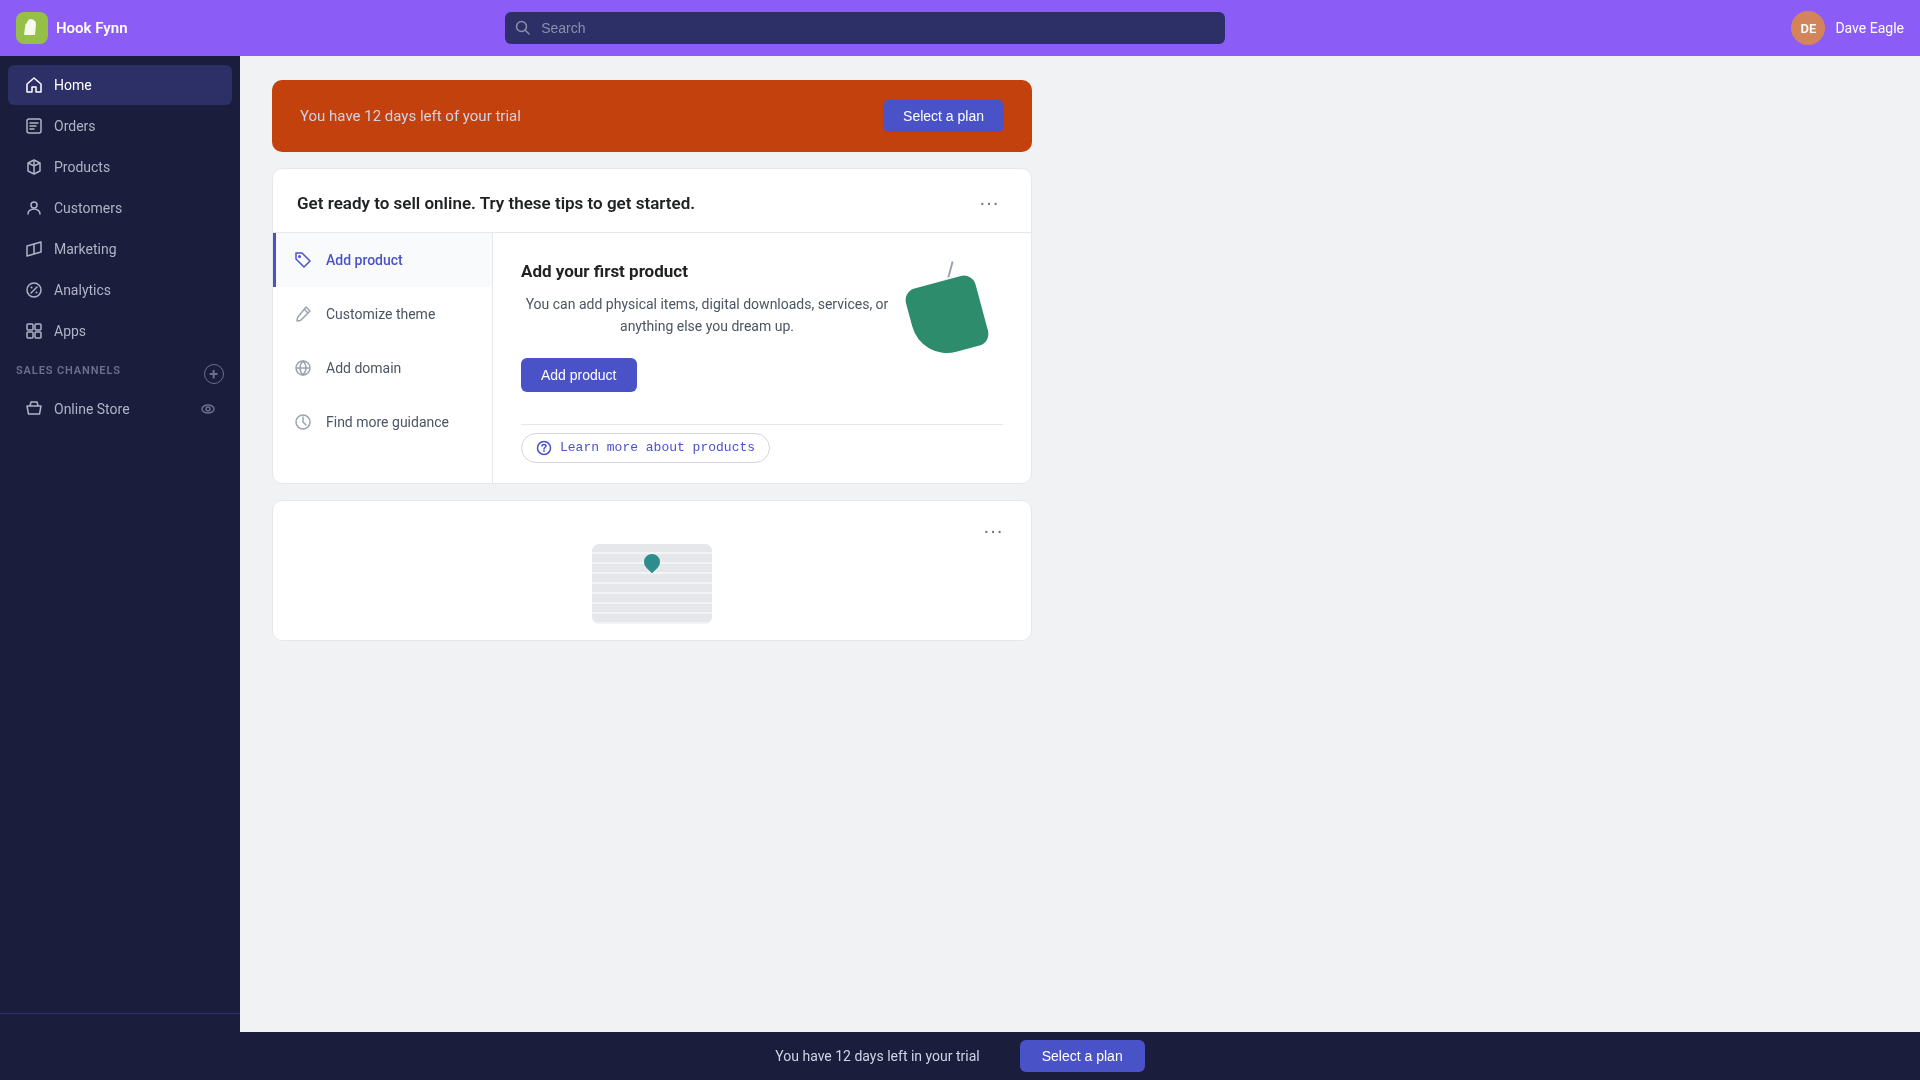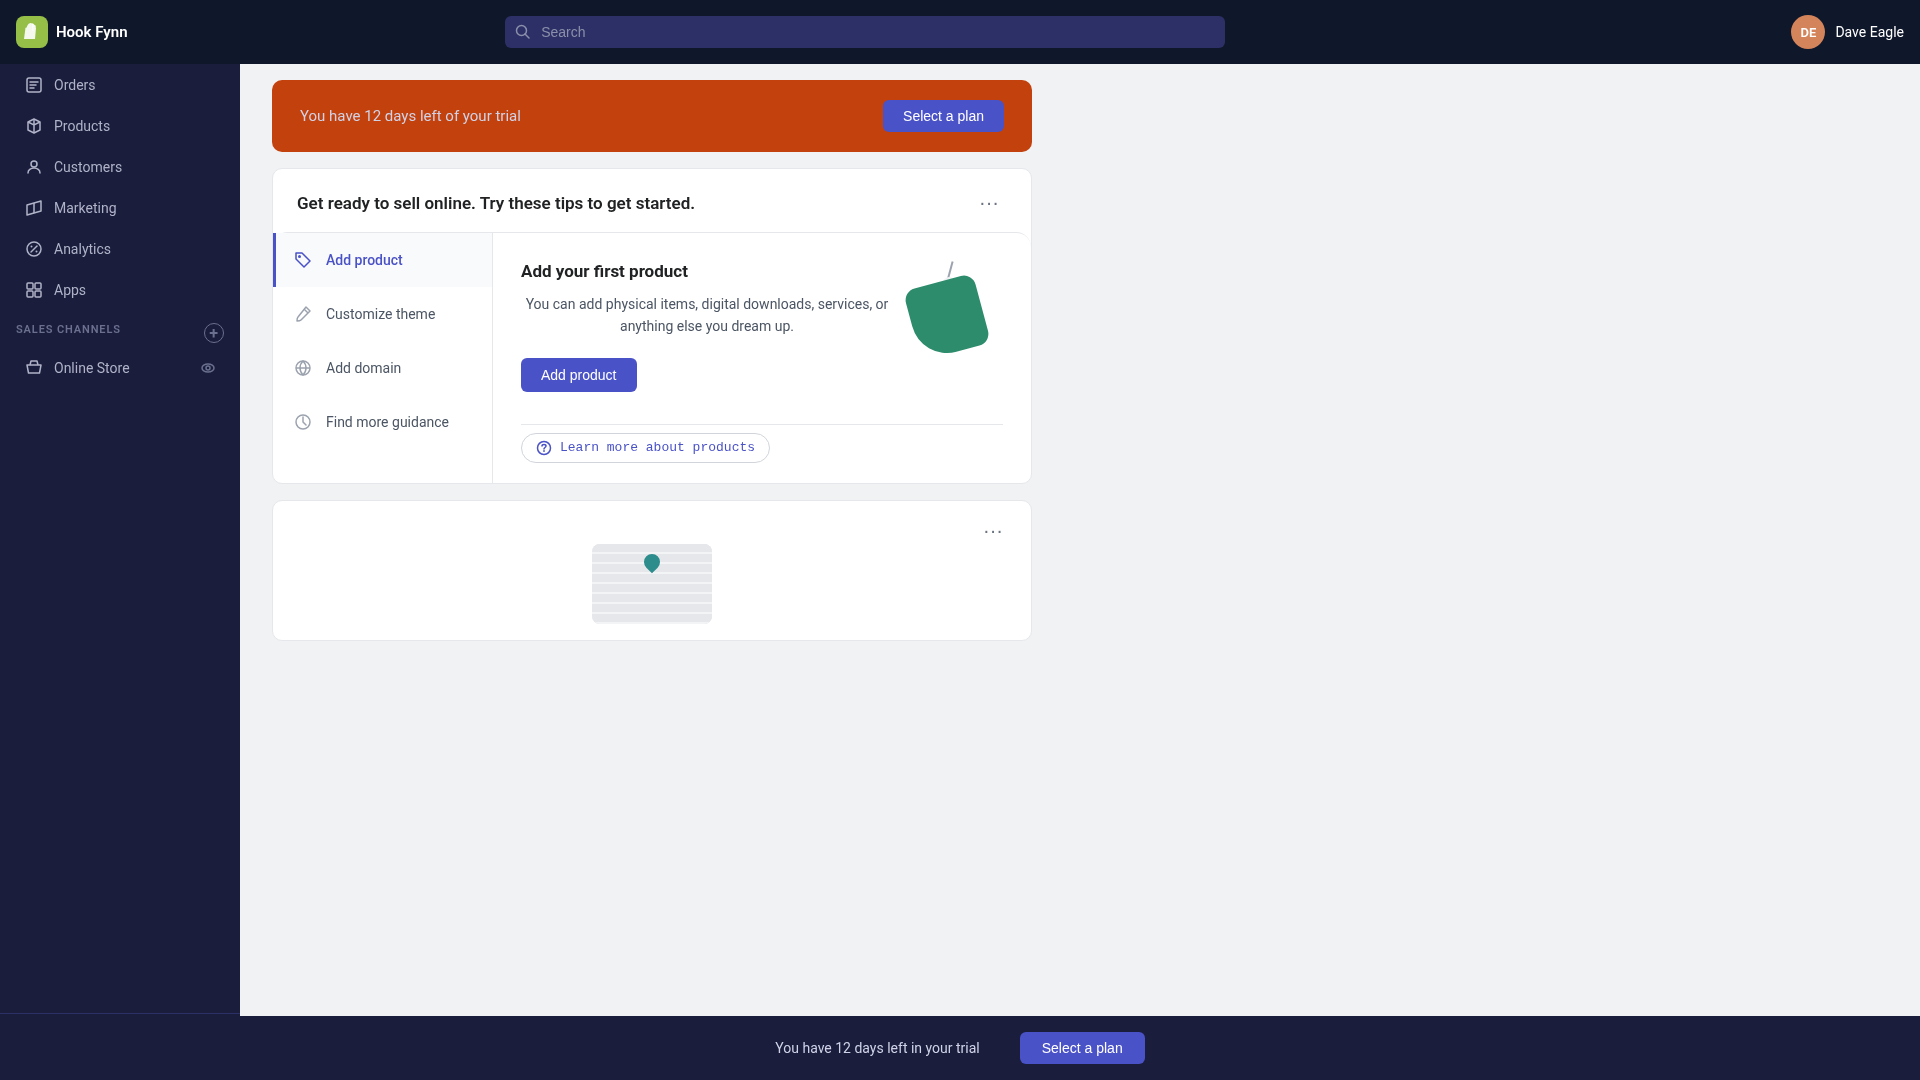--- a/index.html
+++ b/index.html
@@ -1,21 +1,21 @@
 <!DOCTYPE html>
 <html><head>
   <meta charset="utf-8">
   <style>
     * { box-sizing: border-box; margin: 0; padding: 0; }
     body { font-family: -apple-system, BlinkMacSystemFont, 'Segoe UI', Roboto, sans-serif; background: #f1f2f4; height: 1080px; width: 1920px; overflow: hidden; }
 
     
     .topnav {
-      background: #0f172a;
-      height: 64px;
+      background: #8b5cf6;
+      height: 56px;
       display: flex;
       align-items: center;
       padding: 12px 16px;
       gap: 12px;
       position: fixed;
       top: 0; left: 0; right: 0;
       z-index: 100;
     }
     .topnav-brand {
       display: flex;
@@ -197,21 +197,20 @@
       cursor: pointer;
       color: #6b7280;
       font-size: 20px;
       padding: 2px 8px;
     }
 
     
     .steps-layout {
       display: flex;
       border-top: 1px solid #e5e7eb;
-      border-radius: 15px;
     }
     .steps-list {
       width: 220px;
       flex-shrink: 0;
       border-right: 1px solid #e5e7eb;
     }
     .step-item {
       display: flex;
       align-items: center;
       gap: 12px;
@@ -345,21 +344,21 @@
       background: #2d8c8c;
       border-radius: 50% 50% 50% 0;
       transform: translateX(-50%) rotate(-45deg);
     }
 
     
     .bottom-banner {
       position: fixed;
       bottom: 0; left: 0; right: 0;
       background: #1a1d3b;
-      height: 64px;
+      height: 48px;
       display: flex;
       align-items: center;
       justify-content: center;
       gap: 40px;
       z-index: 200;
     }
     .bottom-banner-text {
       color: #d0d3e8;
       font-size: 14px;
     }
@@ -404,20 +403,28 @@
     <div class="user-avatar">
       <span>DE</span>
     </div>
     <span>Dave Eagle</span>
   </div>
 </nav>
 
 <aside class="sidebar">
   <nav class="sidebar-nav">
 
+    <div class="sidebar-item active">
+      <span class="icon">
+        <svg width="18" height="18" viewBox="0 0 18 18" fill="none">
+          <path d="M2 8L9 2L16 8V16H11V11H7V16H2V8Z" stroke="currentColor" stroke-width="1.5" stroke-linejoin="round"></path>
+        </svg>
+      </span>
+      <span>Home</span>
+    </div>
 
     <div class="sidebar-item">
       <span class="icon">
         <svg width="18" height="18" viewBox="0 0 18 18" fill="none">
           <rect x="2" y="2" width="14" height="14" rx="2" stroke="currentColor" stroke-width="1.5"></rect>
           <path d="M5 6H13M5 9H11M5 12H9" stroke="currentColor" stroke-width="1.5" stroke-linecap="round"></path>
         </svg>
       </span>
       <span>Orders</span>
     </div>

